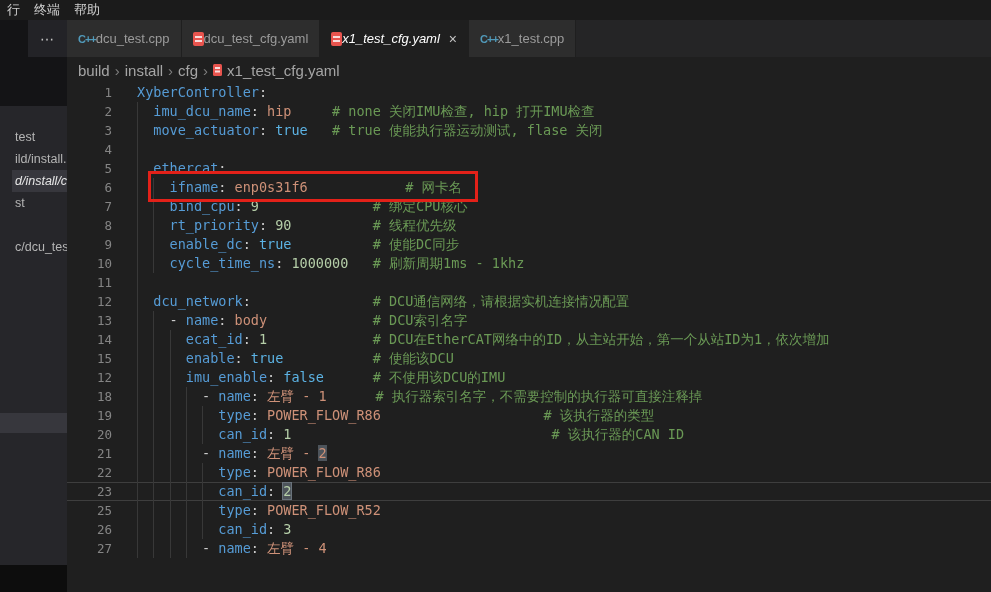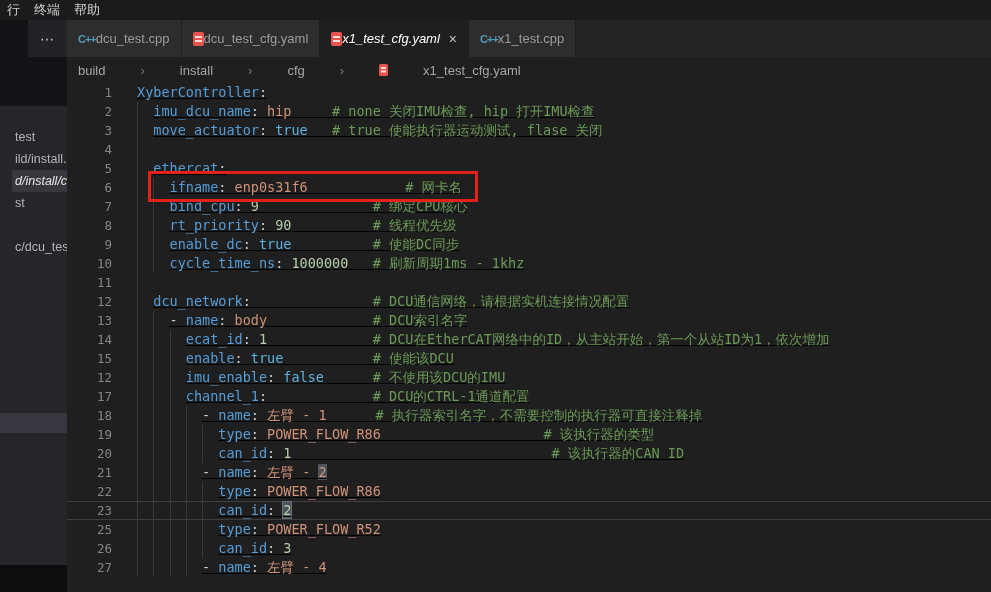--- a/index.html
+++ b/index.html
@@ -28,33 +28,33 @@
   .tab{display:flex;align-items:center;padding:0 11px;background:var(--tabBg);
     color:var(--tabText);font-size:13px;border-right:1px solid #1f1f1f;cursor:pointer;white-space:nowrap;}
   .tab.active{background:var(--tabActiveBg);color:#fff;}
   .tab.active .tab-label{font-style:italic;}
   .tab-label{margin-left:0;}
   .tab-close{margin-left:9px;color:#c5c5c5;font-size:14px;line-height:14px;cursor:pointer;}
   .cpp-icon{color:var(--cppBlue);font-weight:bold;font-size:11px;letter-spacing:-1px;}
   .yaml-icon{position:relative;display:inline-block;width:11px;height:14px;background:var(--yamlRed);border-radius:2px;flex:none;}
   .yaml-icon::before{content:"";position:absolute;left:2px;right:2px;top:4px;height:2px;background:#f8dcdc;
     box-shadow:0 4px 0 #f8dcdc;}
-  #breadcrumb{height:26px;display:flex;align-items:center;font-size:13px;color:var(--crumbText);padding-left:11px;background:var(--editorBg);gap:30px;}
+  #breadcrumb{height:26px;display:flex;align-items:center;font-size:15px;color:var(--crumbText);padding-left:11px;background:var(--editorBg);}
   .crumb{cursor:pointer;}
   .crumb-sep{margin:0 5px;color:#7e7e7e;}
   .crumb-icon{width:9px;height:12px;margin-right:5px;border-radius:1.5px;}
   .crumb-icon.yaml-icon::before{top:3px;height:1.5px;box-shadow:0 3.5px 0 #f8dcdc;}
   
   #code{position:relative;height:509px;overflow:hidden;background:var(--editorBg);
     font-family:"DejaVu Sans Mono","Liberation Mono",monospace;font-size:13.5px;}
   .line{height:19px;line-height:19px;white-space:pre;}
   .line.cur{box-shadow:inset 0 1px 0 #3e3e3e,inset 0 -1px 0 #3e3e3e;}
   .num{display:inline-block;width:45px;text-align:right;margin-right:25px;
     color:var(--lineNum);font-size:12.5px;cursor:pointer;}
-  .src{white-space:pre;text-decoration:underline;}
+  .src{white-space:pre;}
   .iguide{display:inline-block;width:2ch;height:19px;vertical-align:top;
     box-shadow:inset 1px 0 0 var(--guide);}
   .tk-k{color:var(--key);} .tk-p{color:var(--punct);} .tk-s{color:var(--str);}
   .tk-n{color:var(--num);} .tk-b{color:var(--bool);} .tk-c{color:var(--cmt);}
   .tk-d{color:var(--punct);}
   .tk-hs{color:var(--str);background:var(--hlBg);}
   .tk-hn{color:var(--num);background:var(--hlBg);box-shadow:0 0 0 1px var(--hlBorder);}
   
   #red-box{position:absolute;left:148px;top:171px;width:330px;height:31px;
     border:3px solid var(--annot);box-sizing:border-box;pointer-events:none;}
@@ -125,21 +125,20 @@
         <div class="line"><span class="num">7</span><span class="src"><span class="iguide"></span><span class="iguide"></span><span class="tk-k">bind_cpu</span><span class="tk-p">:</span> <span class="tk-n">9</span>              <span class="tk-c"># 绑定CPU核心</span></span></div>
         <div class="line"><span class="num">8</span><span class="src"><span class="iguide"></span><span class="iguide"></span><span class="tk-k">rt_priority</span><span class="tk-p">:</span> <span class="tk-n">90</span>          <span class="tk-c"># 线程优先级</span></span></div>
         <div class="line"><span class="num">9</span><span class="src"><span class="iguide"></span><span class="iguide"></span><span class="tk-k">enable_dc</span><span class="tk-p">:</span> <span class="tk-b">true</span>          <span class="tk-c"># 使能DC同步</span></span></div>
         <div class="line"><span class="num">10</span><span class="src"><span class="iguide"></span><span class="iguide"></span><span class="tk-k">cycle_time_ns</span><span class="tk-p">:</span> <span class="tk-n">1000000</span>   <span class="tk-c"># 刷新周期1ms - 1khz</span></span></div>
         <div class="line"><span class="num">11</span><span class="src"><span class="iguide"></span></span></div>
         <div class="line"><span class="num">12</span><span class="src"><span class="iguide"></span><span class="tk-k">dcu_network</span><span class="tk-p">:</span>               <span class="tk-c"># DCU通信网络，请根据实机连接情况配置</span></span></div>
         <div class="line"><span class="num">13</span><span class="src"><span class="iguide"></span><span class="iguide"></span><span class="tk-d">-</span> <span class="tk-k">name</span><span class="tk-p">:</span> <span class="tk-s">body</span>             <span class="tk-c"># DCU索引名字</span></span></div>
         <div class="line"><span class="num">14</span><span class="src"><span class="iguide"></span><span class="iguide"></span><span class="iguide"></span><span class="tk-k">ecat_id</span><span class="tk-p">:</span> <span class="tk-n">1</span>             <span class="tk-c"># DCU在EtherCAT网络中的ID，从主站开始，第一个从站ID为1，依次增加</span></span></div>
         <div class="line"><span class="num">15</span><span class="src"><span class="iguide"></span><span class="iguide"></span><span class="iguide"></span><span class="tk-k">enable</span><span class="tk-p">:</span> <span class="tk-b">true</span>           <span class="tk-c"># 使能该DCU</span></span></div>
         <div class="line"><span class="num">12</span><span class="src"><span class="iguide"></span><span class="iguide"></span><span class="iguide"></span><span class="tk-k">imu_enable</span><span class="tk-p">:</span> <span class="tk-b">false</span>      <span class="tk-c"># 不使用该DCU的IMU</span></span></div>
-        <div class="line"><span class="num">17</span><span class="src"><span class="iguide"></span><span class="iguide"></span><span class="iguide"></span><span class="tk-k">channel_1</span><span class="tk-p">:</span>             <span class="tk-c"># DCU的CTRL-1通道配置</span></span></div>
         <div class="line"><span class="num">18</span><span class="src"><span class="iguide"></span><span class="iguide"></span><span class="iguide"></span><span class="iguide"></span><span class="tk-d">-</span> <span class="tk-k">name</span><span class="tk-p">:</span> <span class="tk-s">左臂 - 1</span>      <span class="tk-c"># 执行器索引名字，不需要控制的执行器可直接注释掉</span></span></div>
         <div class="line"><span class="num">19</span><span class="src"><span class="iguide"></span><span class="iguide"></span><span class="iguide"></span><span class="iguide"></span><span class="iguide"></span><span class="tk-k">type</span><span class="tk-p">:</span> <span class="tk-s">POWER_FLOW_R86</span>                    <span class="tk-c"># 该执行器的类型</span></span></div>
         <div class="line"><span class="num">20</span><span class="src"><span class="iguide"></span><span class="iguide"></span><span class="iguide"></span><span class="iguide"></span><span class="iguide"></span><span class="tk-k">can_id</span><span class="tk-p">:</span> <span class="tk-n">1</span>                                <span class="tk-c"># 该执行器的CAN ID</span></span></div>
         <div class="line"><span class="num">21</span><span class="src"><span class="iguide"></span><span class="iguide"></span><span class="iguide"></span><span class="iguide"></span><span class="tk-d">-</span> <span class="tk-k">name</span><span class="tk-p">:</span> <span class="tk-s">左臂 - </span><span class="tk-hs">2</span></span></div>
         <div class="line"><span class="num">22</span><span class="src"><span class="iguide"></span><span class="iguide"></span><span class="iguide"></span><span class="iguide"></span><span class="iguide"></span><span class="tk-k">type</span><span class="tk-p">:</span> <span class="tk-s">POWER_FLOW_R86</span></span></div>
         <div class="line cur"><span class="num">23</span><span class="src"><span class="iguide"></span><span class="iguide"></span><span class="iguide"></span><span class="iguide"></span><span class="iguide"></span><span class="tk-k">can_id</span><span class="tk-p">:</span> <span class="tk-hn">2</span></span></div>
         <div class="line"><span class="num">25</span><span class="src"><span class="iguide"></span><span class="iguide"></span><span class="iguide"></span><span class="iguide"></span><span class="iguide"></span><span class="tk-k">type</span><span class="tk-p">:</span> <span class="tk-s">POWER_FLOW_R52</span></span></div>
         <div class="line"><span class="num">26</span><span class="src"><span class="iguide"></span><span class="iguide"></span><span class="iguide"></span><span class="iguide"></span><span class="iguide"></span><span class="tk-k">can_id</span><span class="tk-p">:</span> <span class="tk-n">3</span></span></div>
         <div class="line"><span class="num">27</span><span class="src"><span class="iguide"></span><span class="iguide"></span><span class="iguide"></span><span class="iguide"></span><span class="tk-d">-</span> <span class="tk-k">name</span><span class="tk-p">:</span> <span class="tk-s">左臂 - 4</span></span></div>
       </div>

